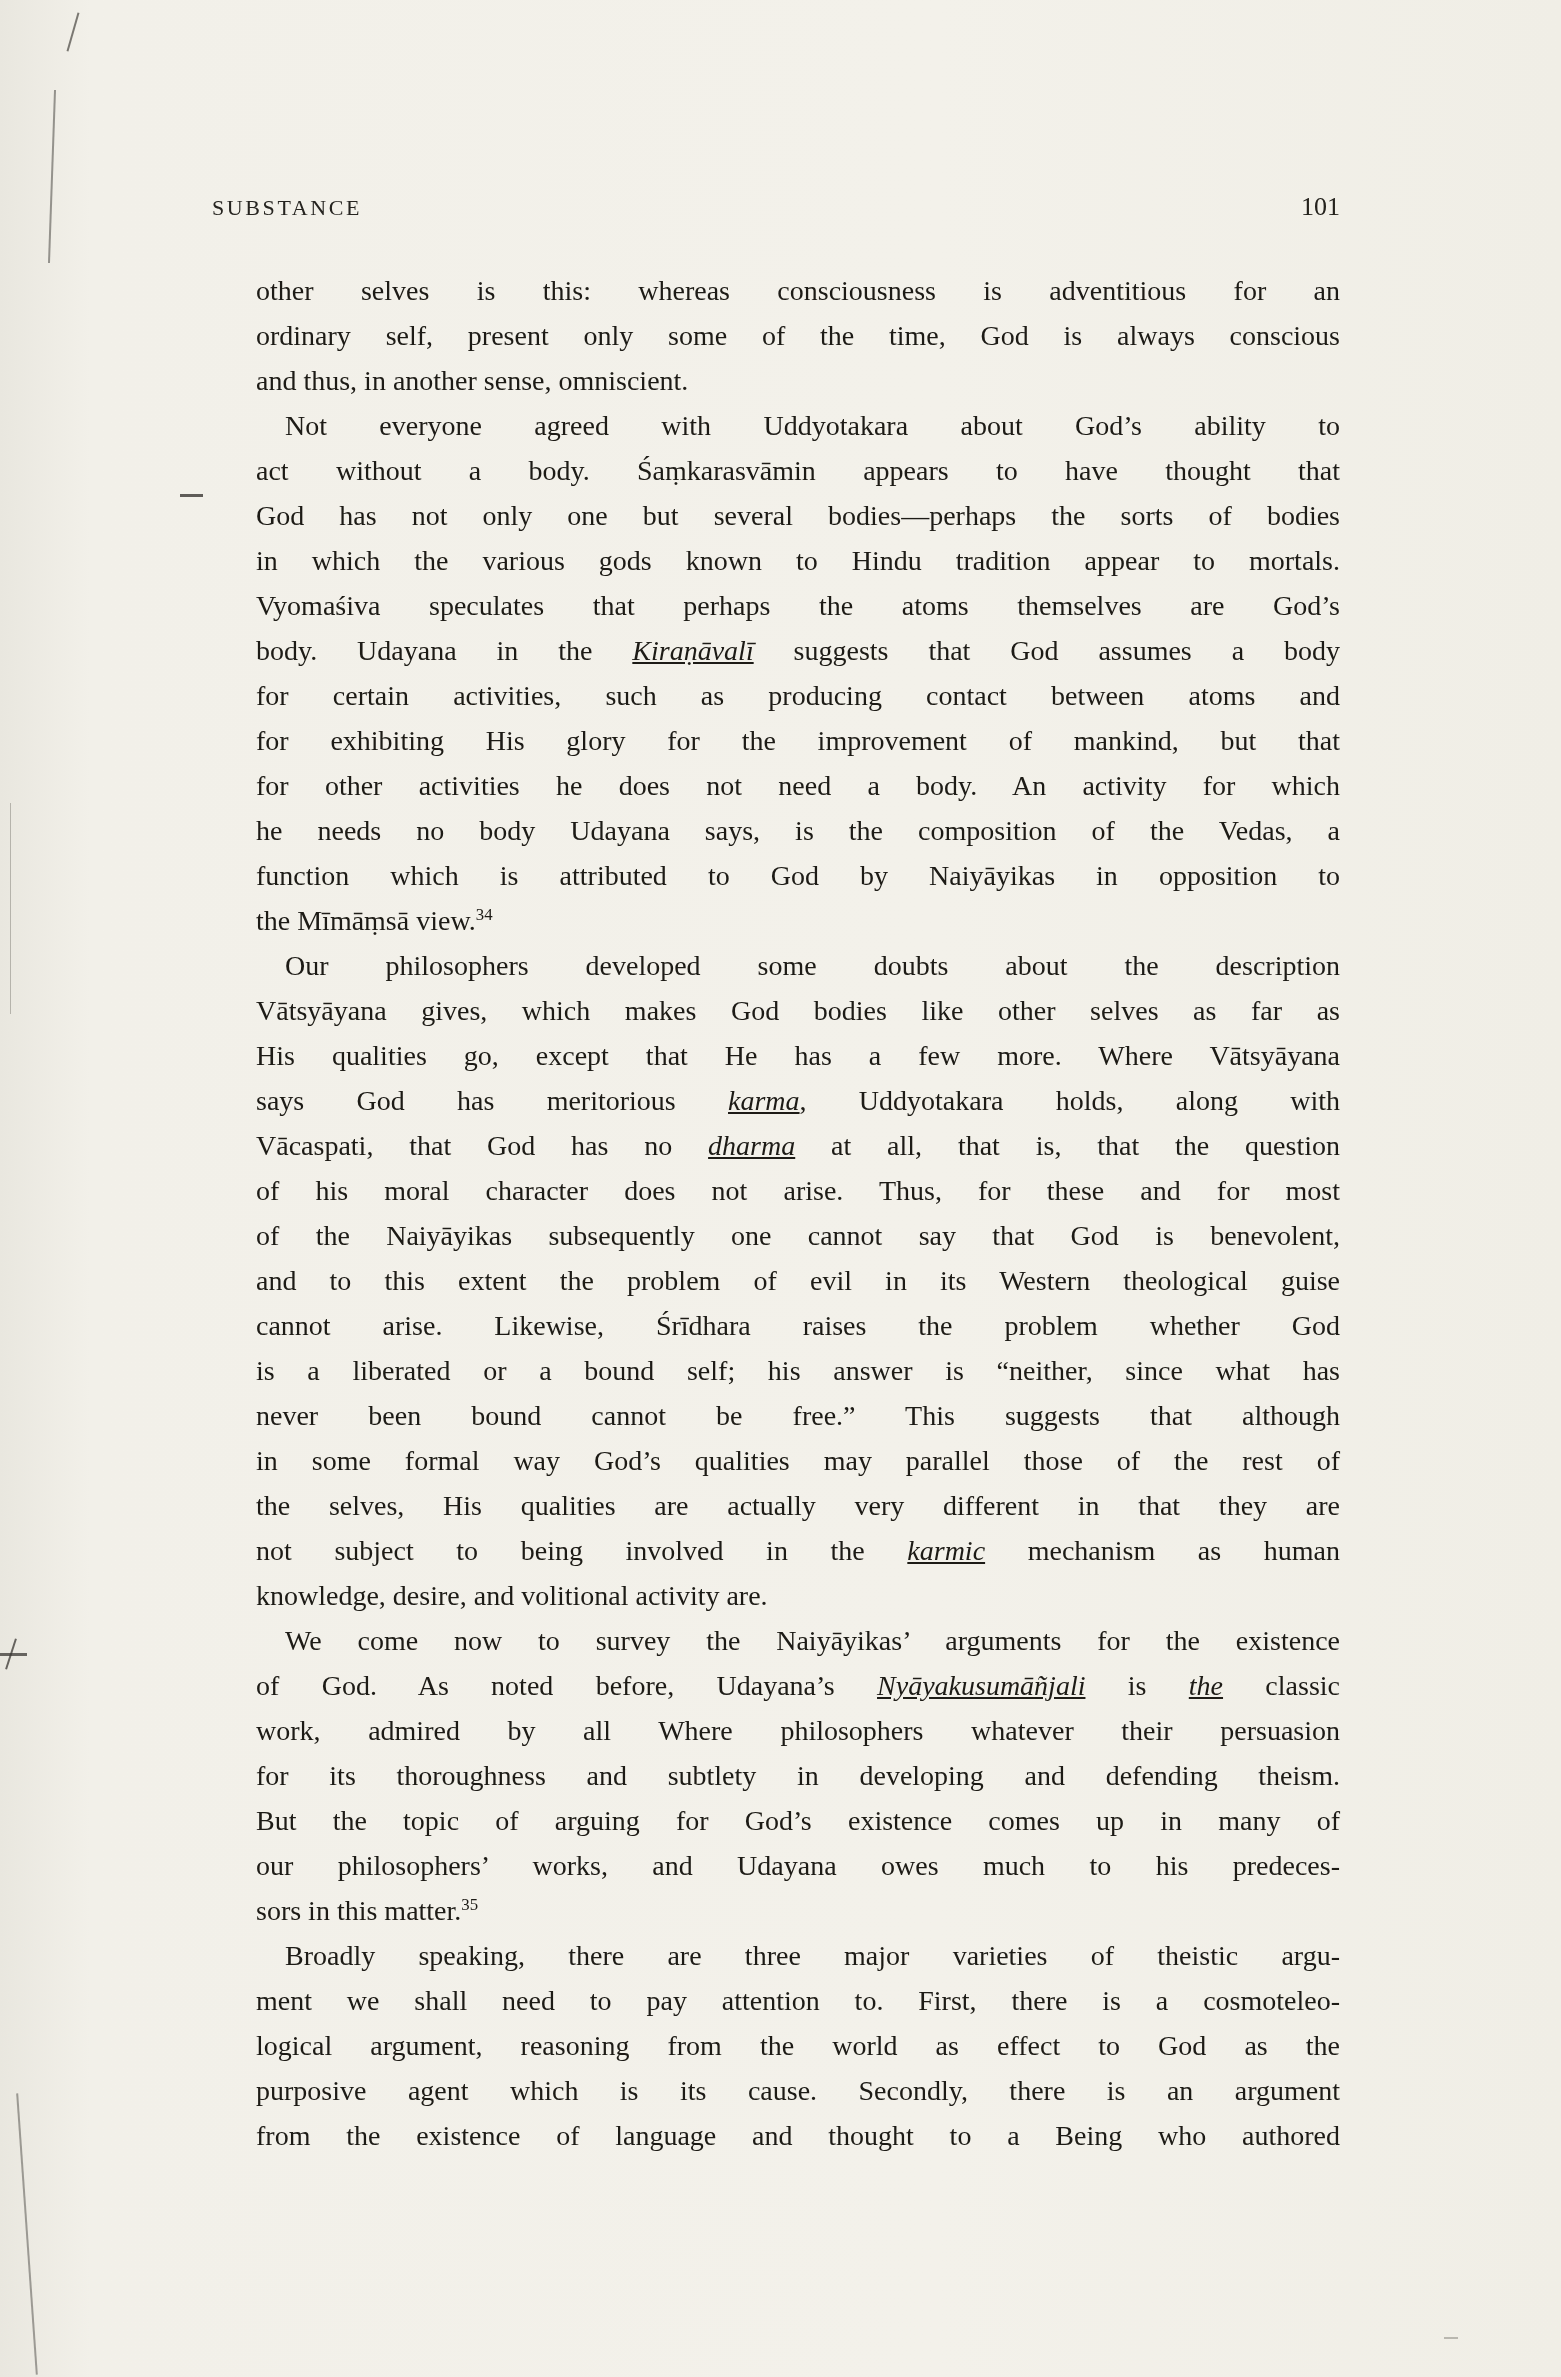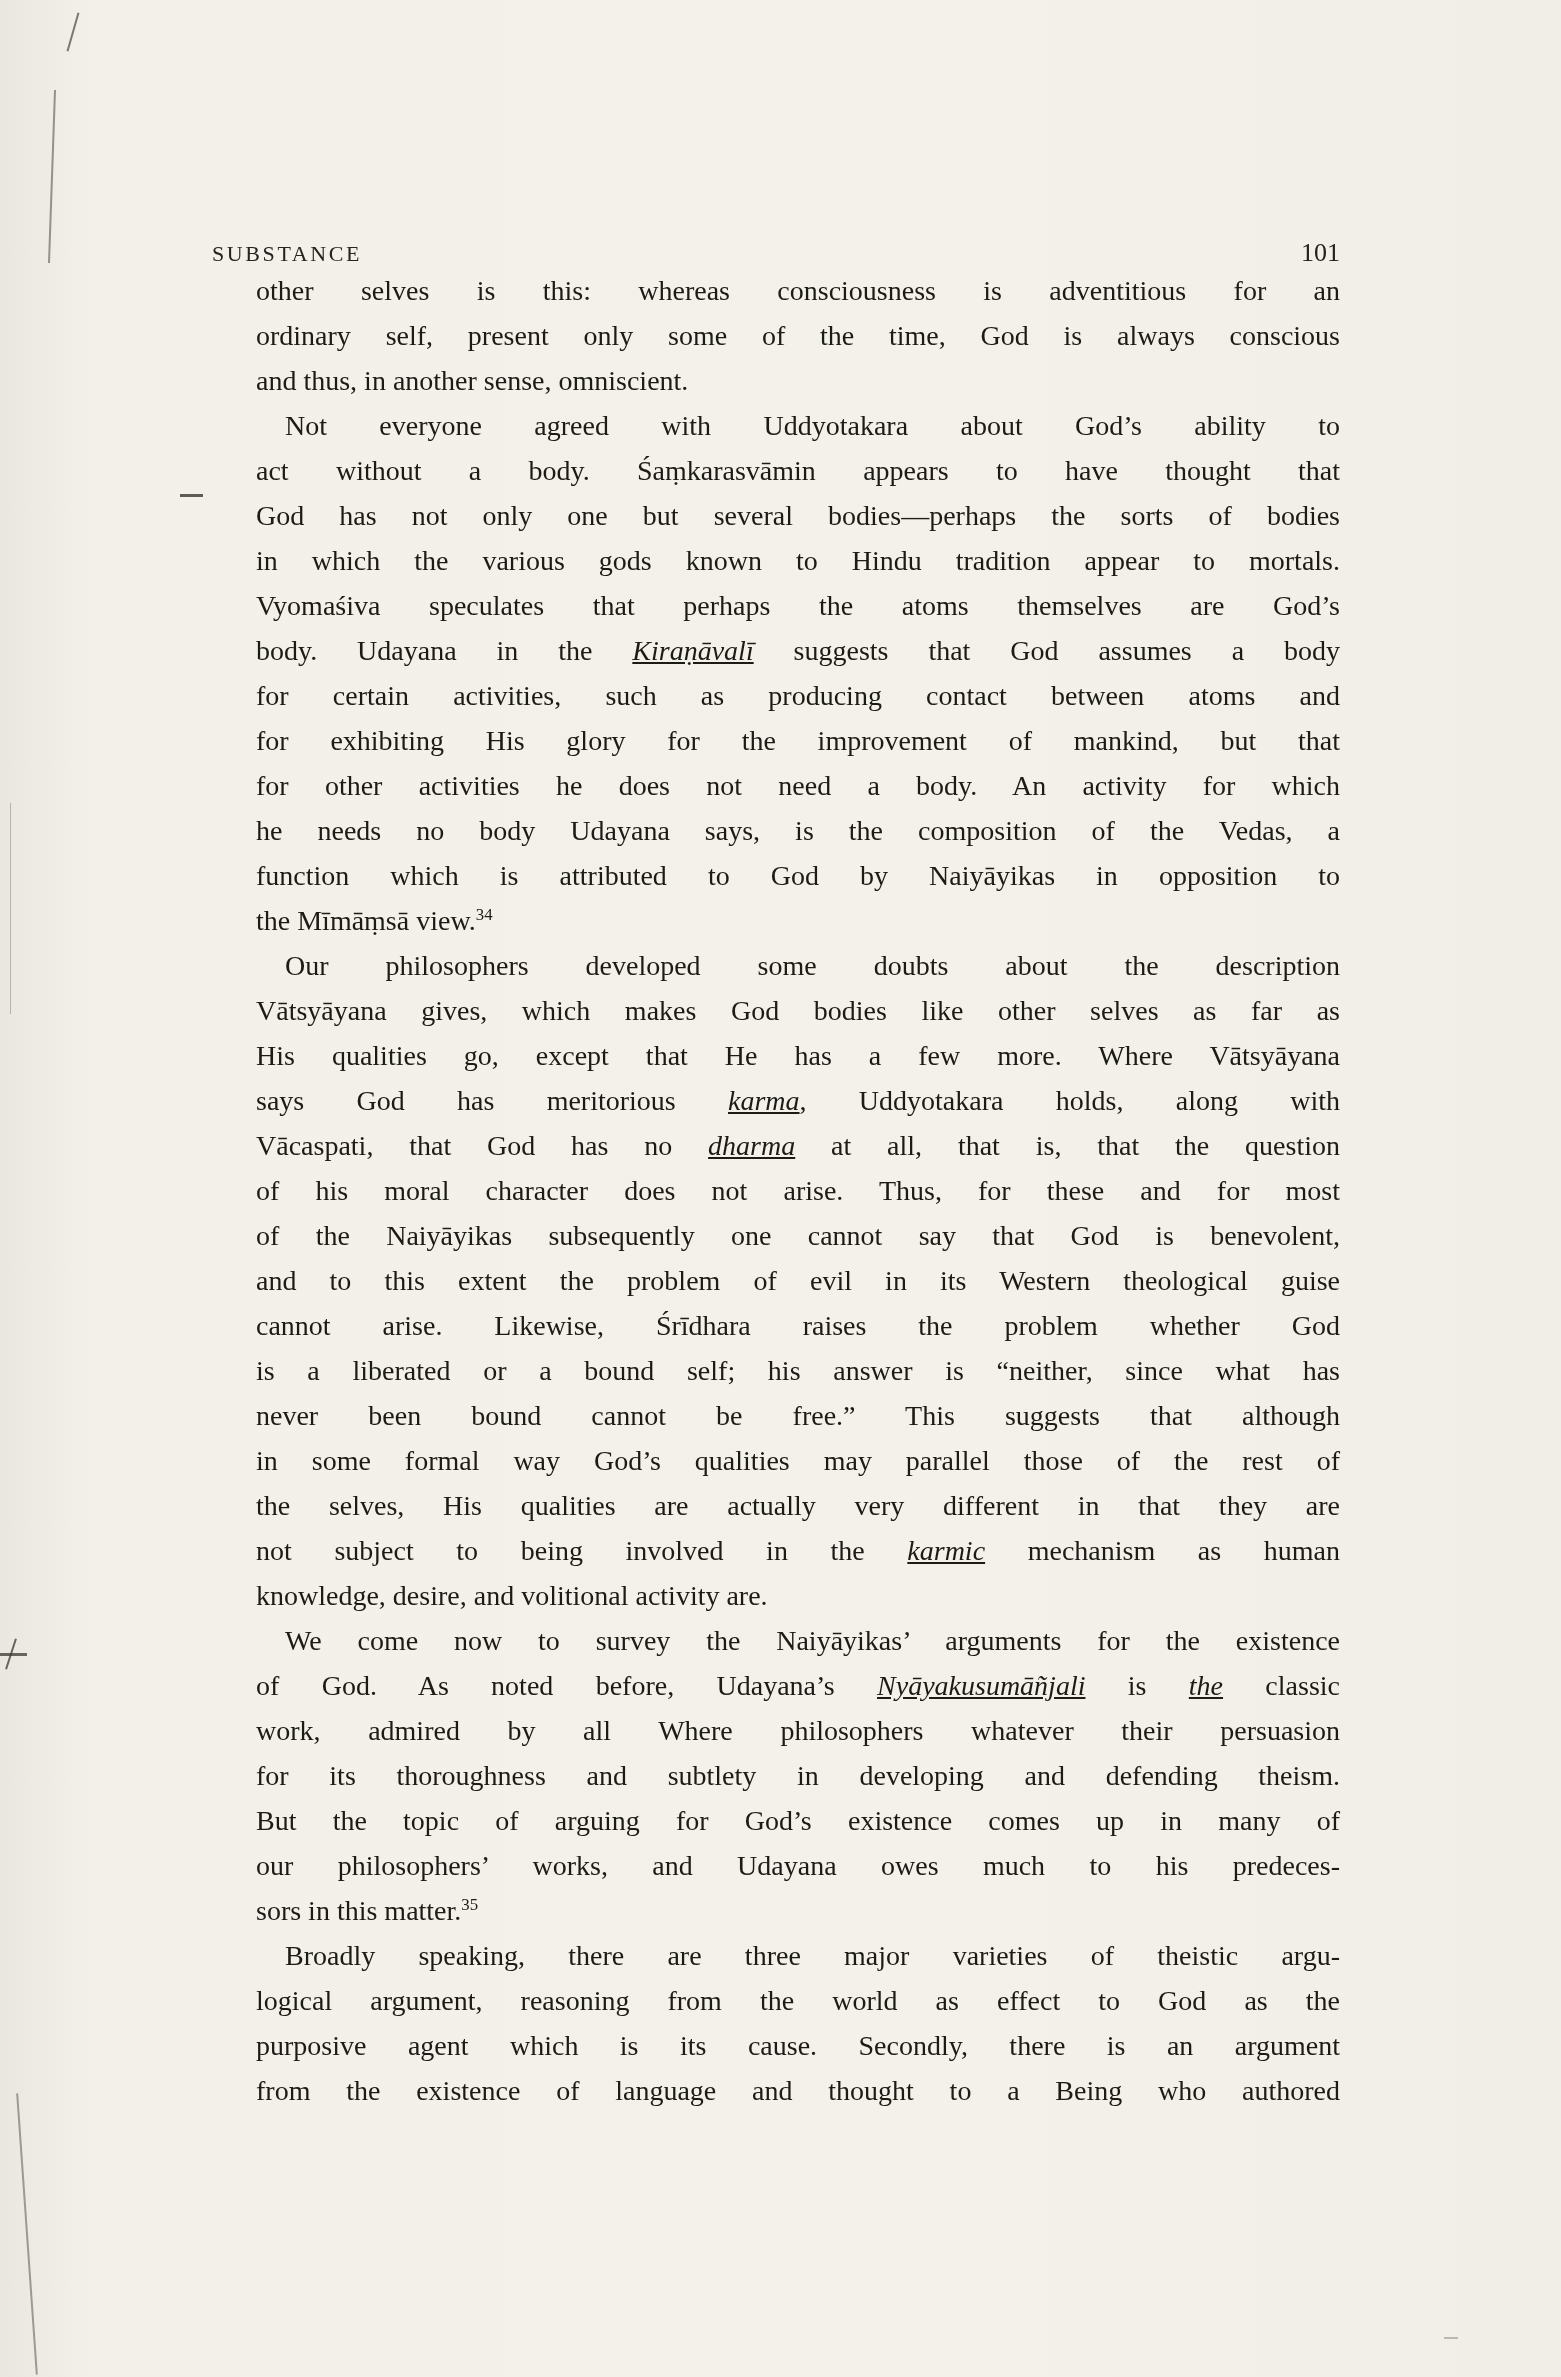--- a/index.html
+++ b/index.html
@@ -17,21 +17,20 @@
     background: linear-gradient(90deg, #e9e7df 0px, #f2f0e9 90px, #f3f1ea 60%, #f0eee6 100%);
   }
   .header {
     position: absolute;
     left: 212px;
     top: 192px;
     width: 1128px;
     display: flex;
     justify-content: space-between;
     align-items: baseline;
-    margin-top: 46px;
   }
   .running-head {
     font-size: 22px;
     letter-spacing: 2.6px;
     color: #262420;
   }
   .page-number {
     font-size: 26px;
     color: #24221d;
   }
@@ -116,20 +115,21 @@
         <div class="line just"><span>We come now to survey the Naiyāyikas’ arguments for the existence</span></div>
         <div class="line just"><span>of God. As noted before, Udayana’s </span><span class="i">Nyāyakusumāñjali</span><span> is </span><span class="i">the</span><span> classic</span></div>
         <div class="line just"><span>work, admired by all Where philosophers whatever their persuasion</span></div>
         <div class="line just"><span>for its thoroughness and subtlety in developing and defending theism.</span></div>
         <div class="line just"><span>But the topic of arguing for God’s existence comes up in many of</span></div>
         <div class="line just"><span>our philosophers’ works, and Udayana owes much to his predeces-</span></div>
         <div class="line"><span>sors in this matter.</span><span class="sup">35</span></div>
       </div>
       <div class="para indent">
         <div class="line just"><span>Broadly speaking, there are three major varieties of theistic argu-</span></div>
+        <div class="line just"><span>ment we shall need to pay attention to. First, there is a cosmoteleo-</span></div>
         <div class="line just"><span>logical argument, reasoning from the world as effect to God as the</span></div>
         <div class="line just"><span>purposive agent which is its cause. Secondly, there is an argument</span></div>
         <div class="line just"><span>from the existence of language and thought to a Being who authored</span></div>
       </div>
     </div>
 
   <div class="artifact" style="left:72px; top:11.5px; width:1.9px; height:40px; transform:rotate(16deg); opacity:.65;"></div>
   <div class="artifact" style="left:51px; top:90px; width:1.9px; height:173px; transform:rotate(2deg); opacity:.5;"></div>
   <div class="artifact" style="left:180px; top:494px; width:23px; height:2.6px; opacity:.8;"></div>
   <div class="artifact" style="left:10.2px; top:803px; width:1.3px; height:211px; opacity:.3;"></div>

